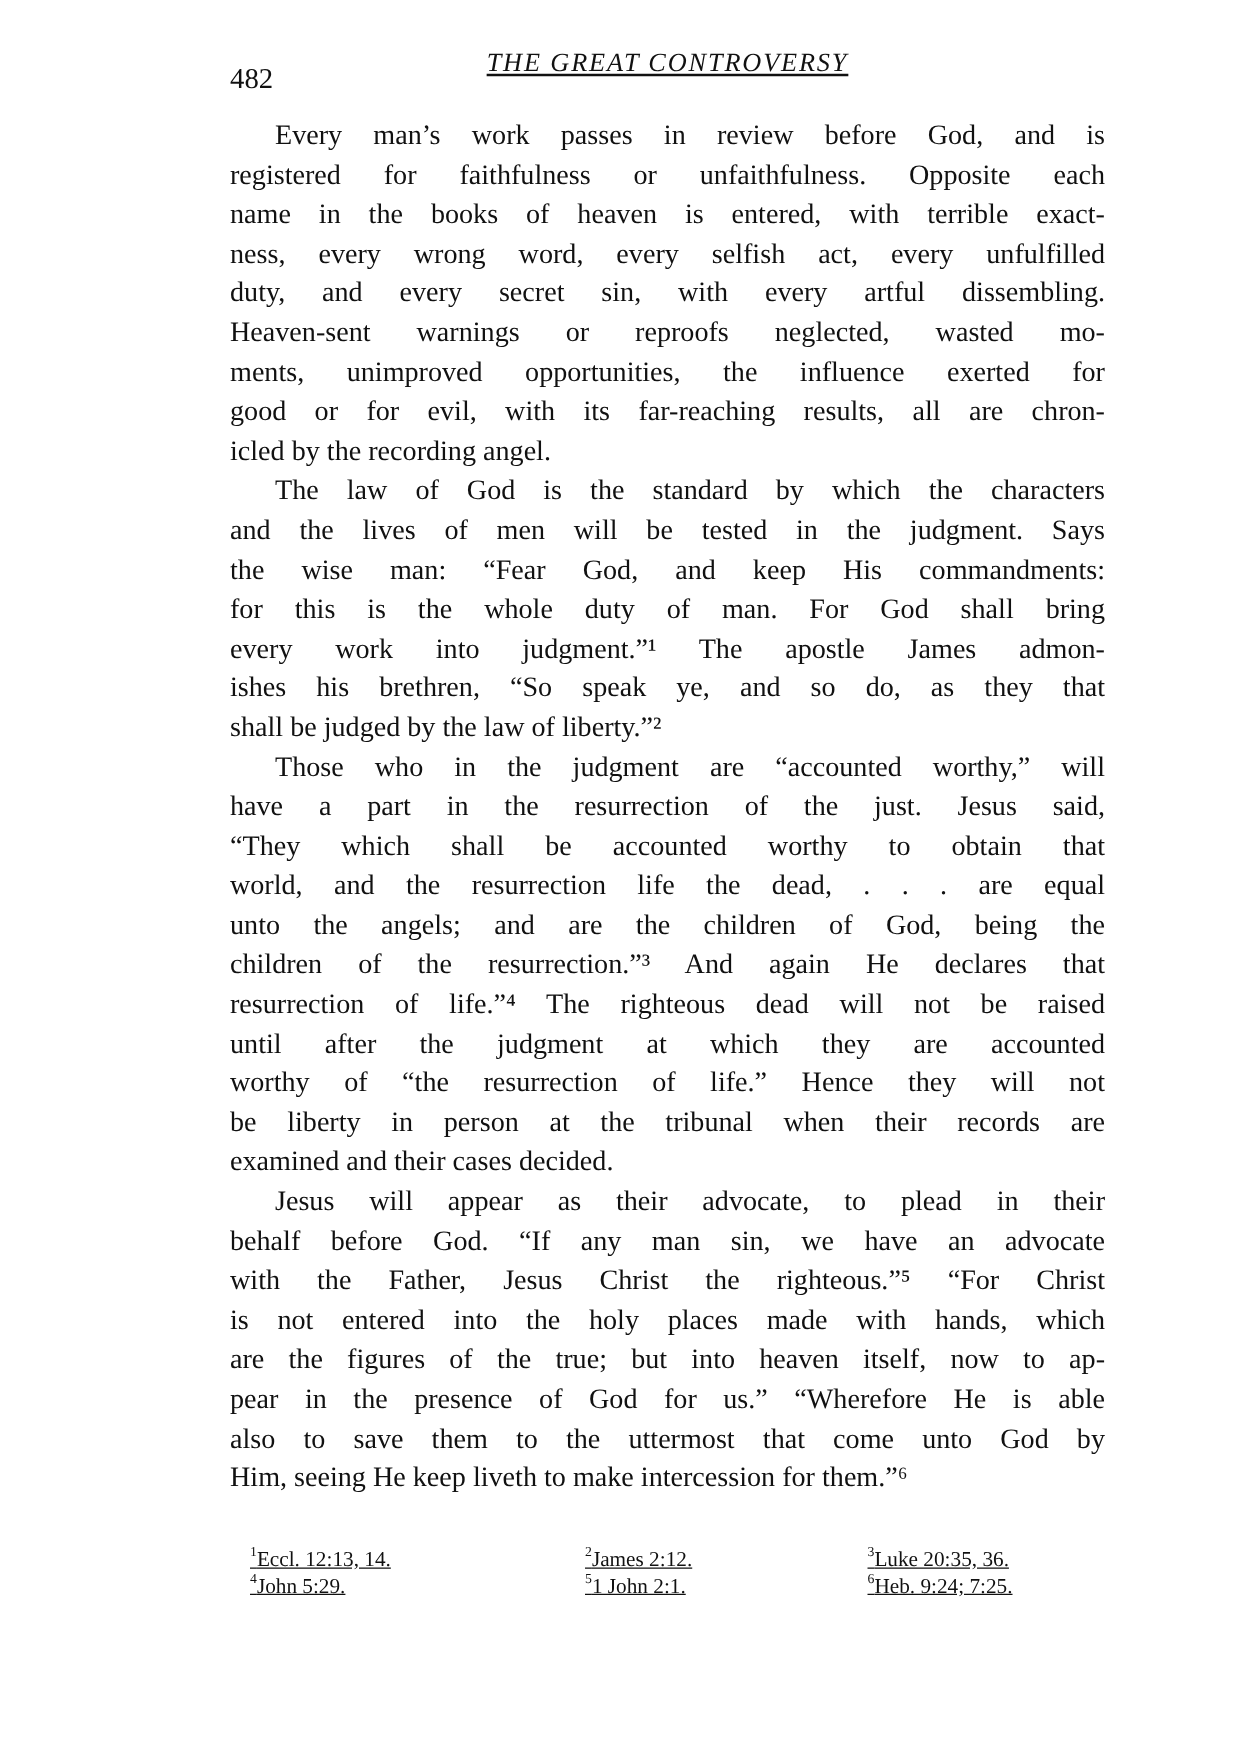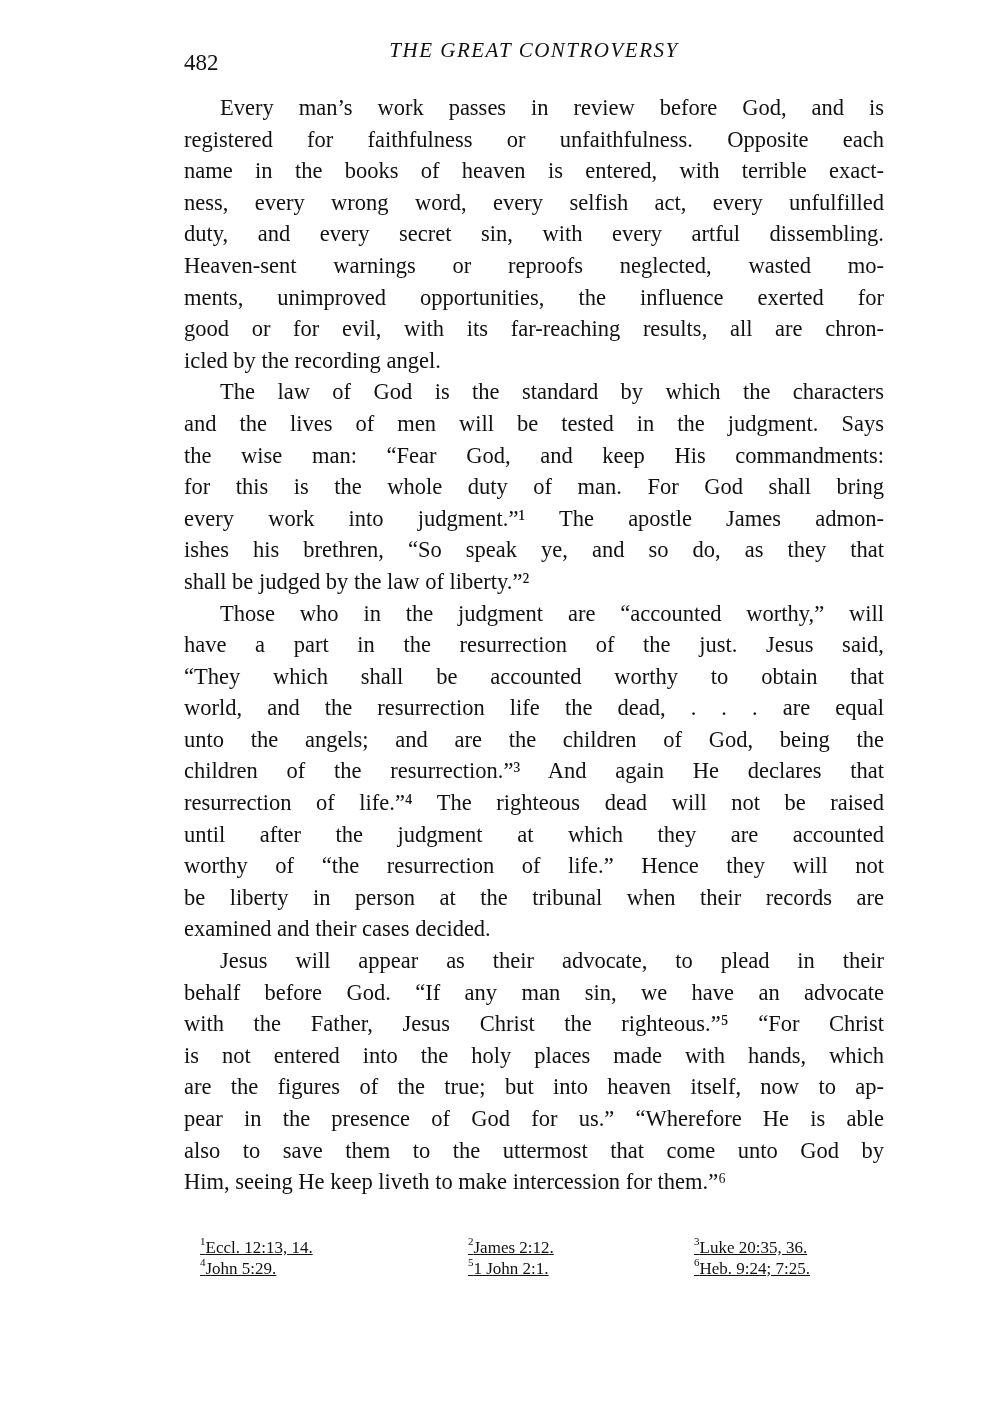--- a/index.html
+++ b/index.html
@@ -2,21 +2,21 @@
 <html><head>
   <meta charset="utf-8">
   <style>
     html, body { margin: 0; padding: 0; background: #ffffff; }
     body {
       width: 1000px; height: 1406px; position: relative; overflow: hidden;
       font-family: "Liberation Serif", "DejaVu Serif", serif; color: #111111;
     }
     .page-header { position: absolute; top: 38px; left: 184px; width: 700px; height: 30px; }
     .page-number { position: absolute; left: 0; top: 0; font-size: 23px; margin-top: 12px; }
-    .running-title { position: absolute; left: 0; width: 700px; top: 0; text-align: center; font-style: italic; font-size: 21px; letter-spacing: 1.5px; }
+    .running-title { position: absolute; left: 0; width: 700px; top: 0; text-align: center; font-style: italic; font-size: 21px; letter-spacing: 1.5px; text-decoration: underline; }
     .body-text { position: absolute; top: 92px; left: 184px; width: 700px; }
     .line {
       display: block; height: 31.6px; line-height: 31.6px; font-size: 22.5px;
       text-align: justify; text-align-last: justify; white-space: nowrap; overflow: visible;
     }
     .line.last { text-align-last: left; }
     .line.indent { padding-left: 36px; }
     .footnotes { position: absolute; top: 1237px; left: 196px; width: 700px; font-size: 17px; line-height: 21px; text-decoration: underline; }
     .fn-row { display: flex; }
     .fn { display: block; }

